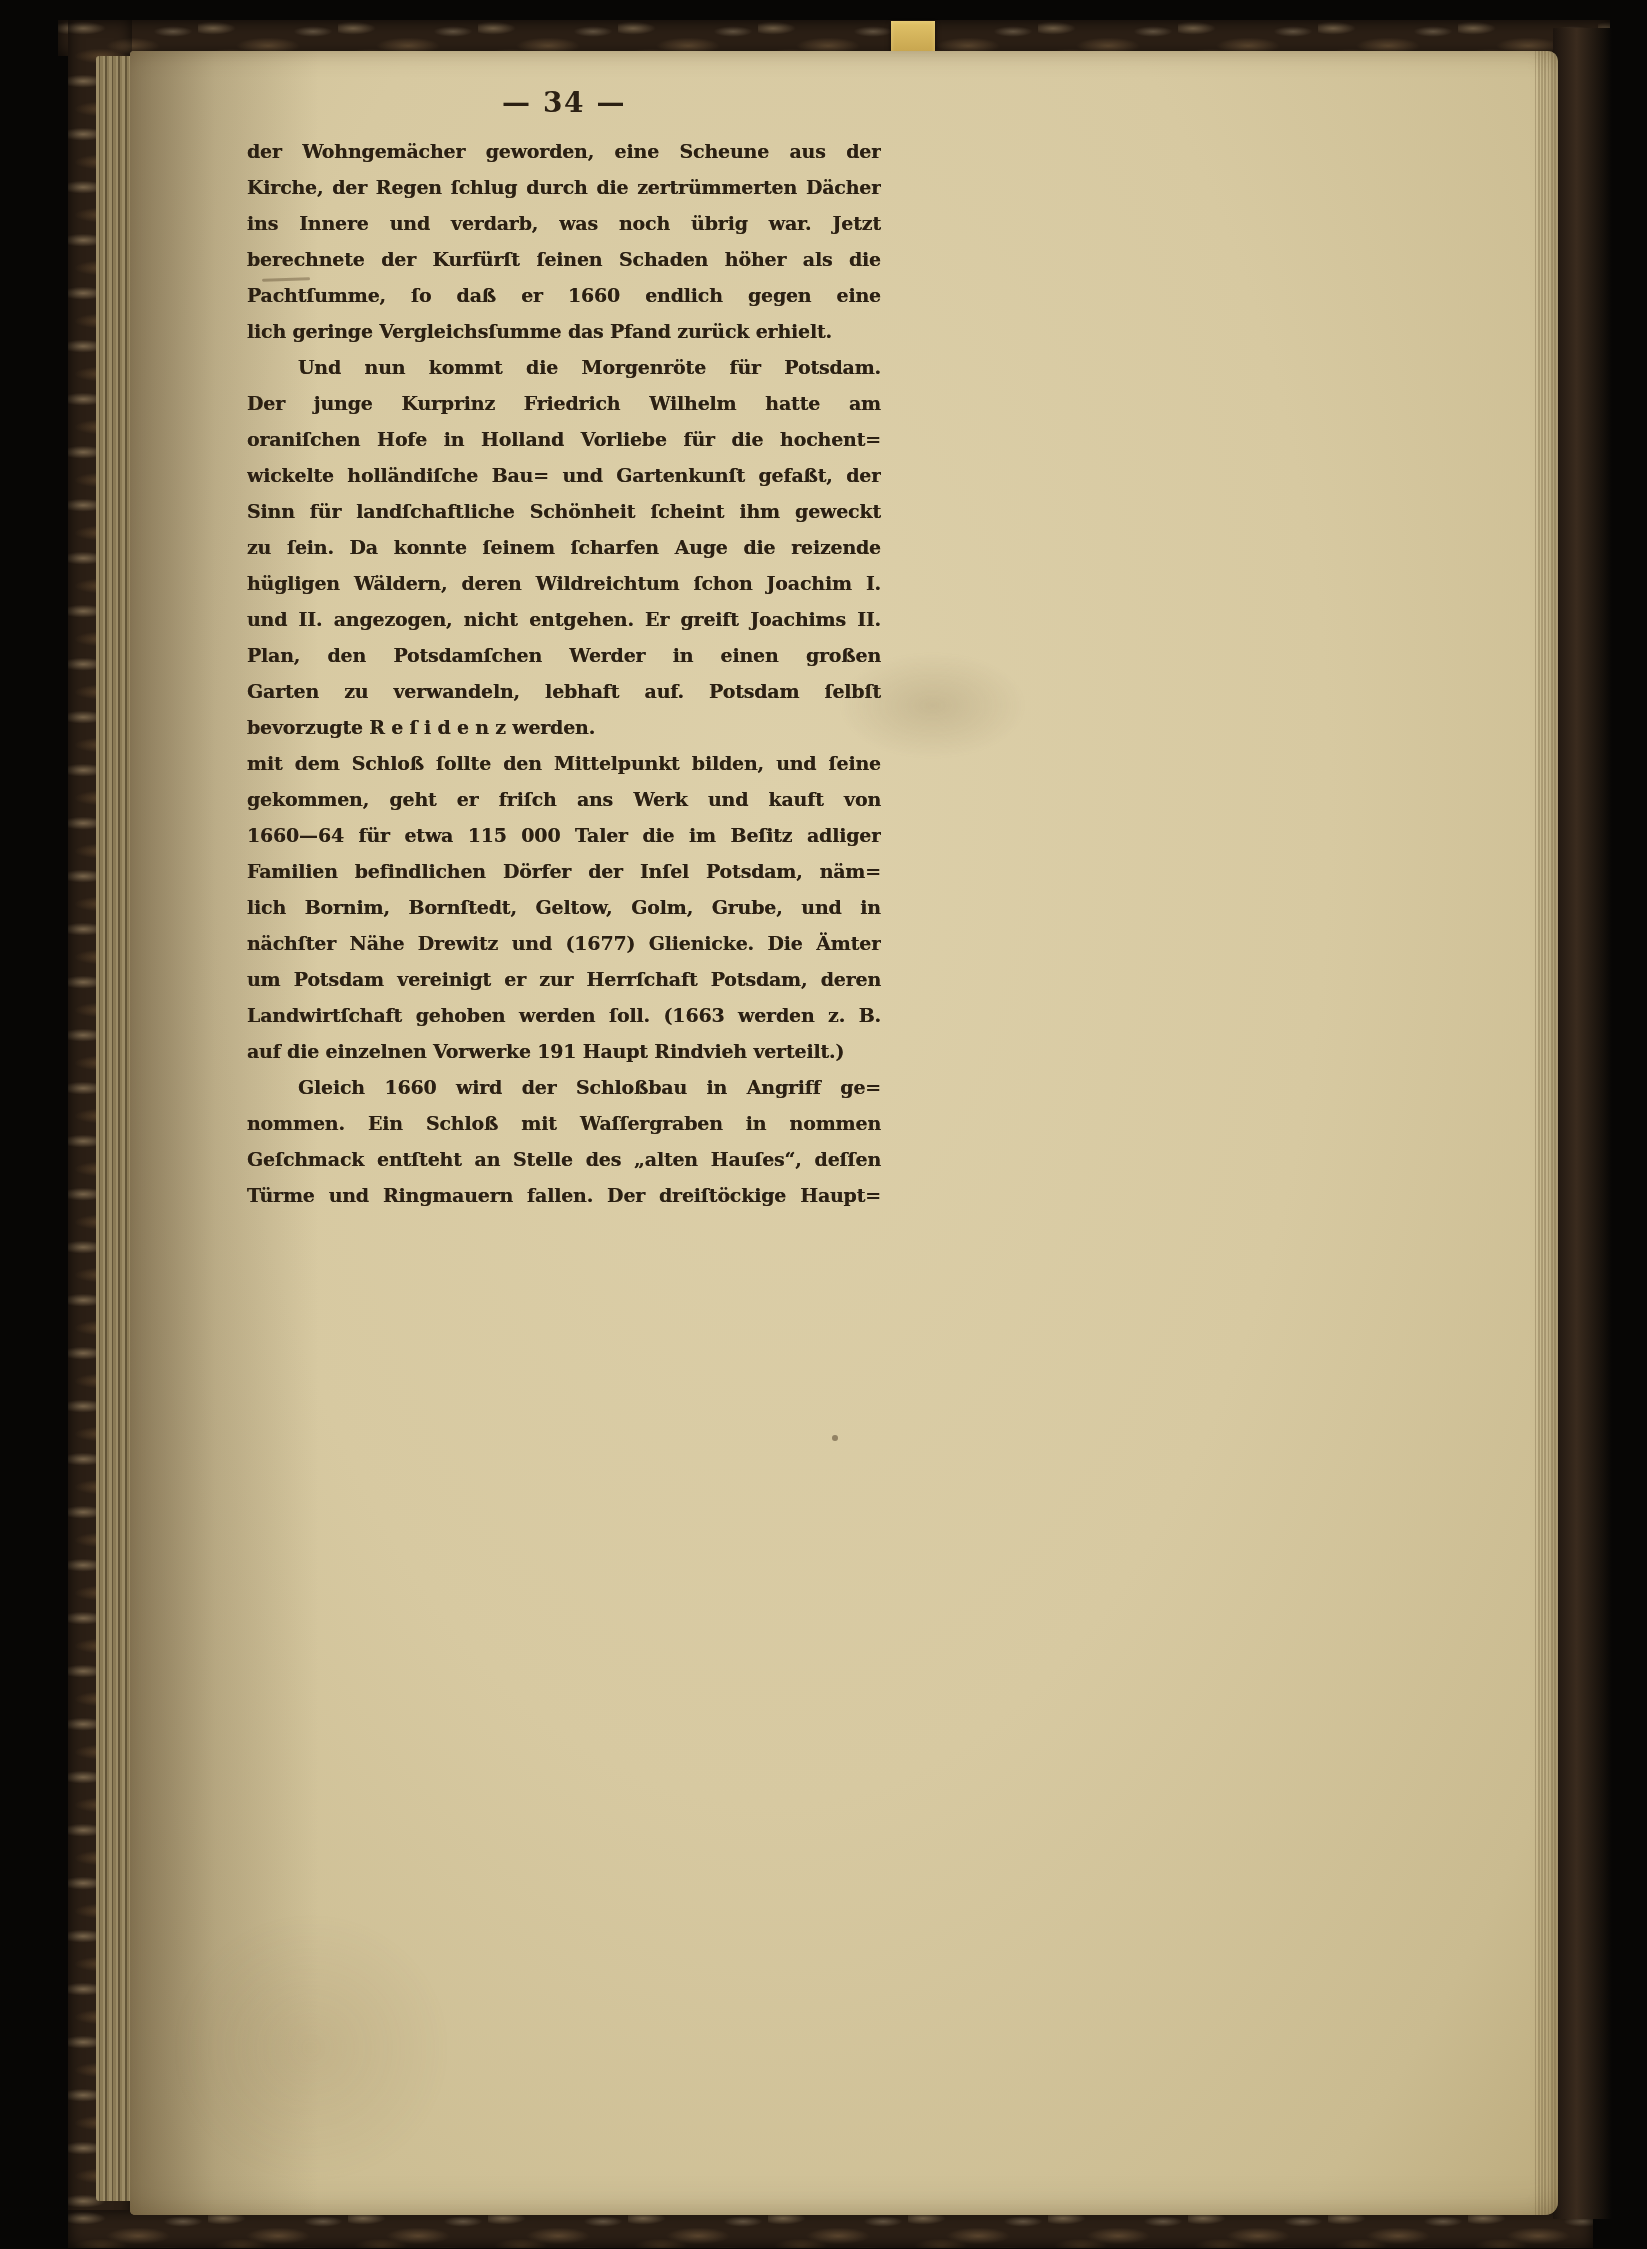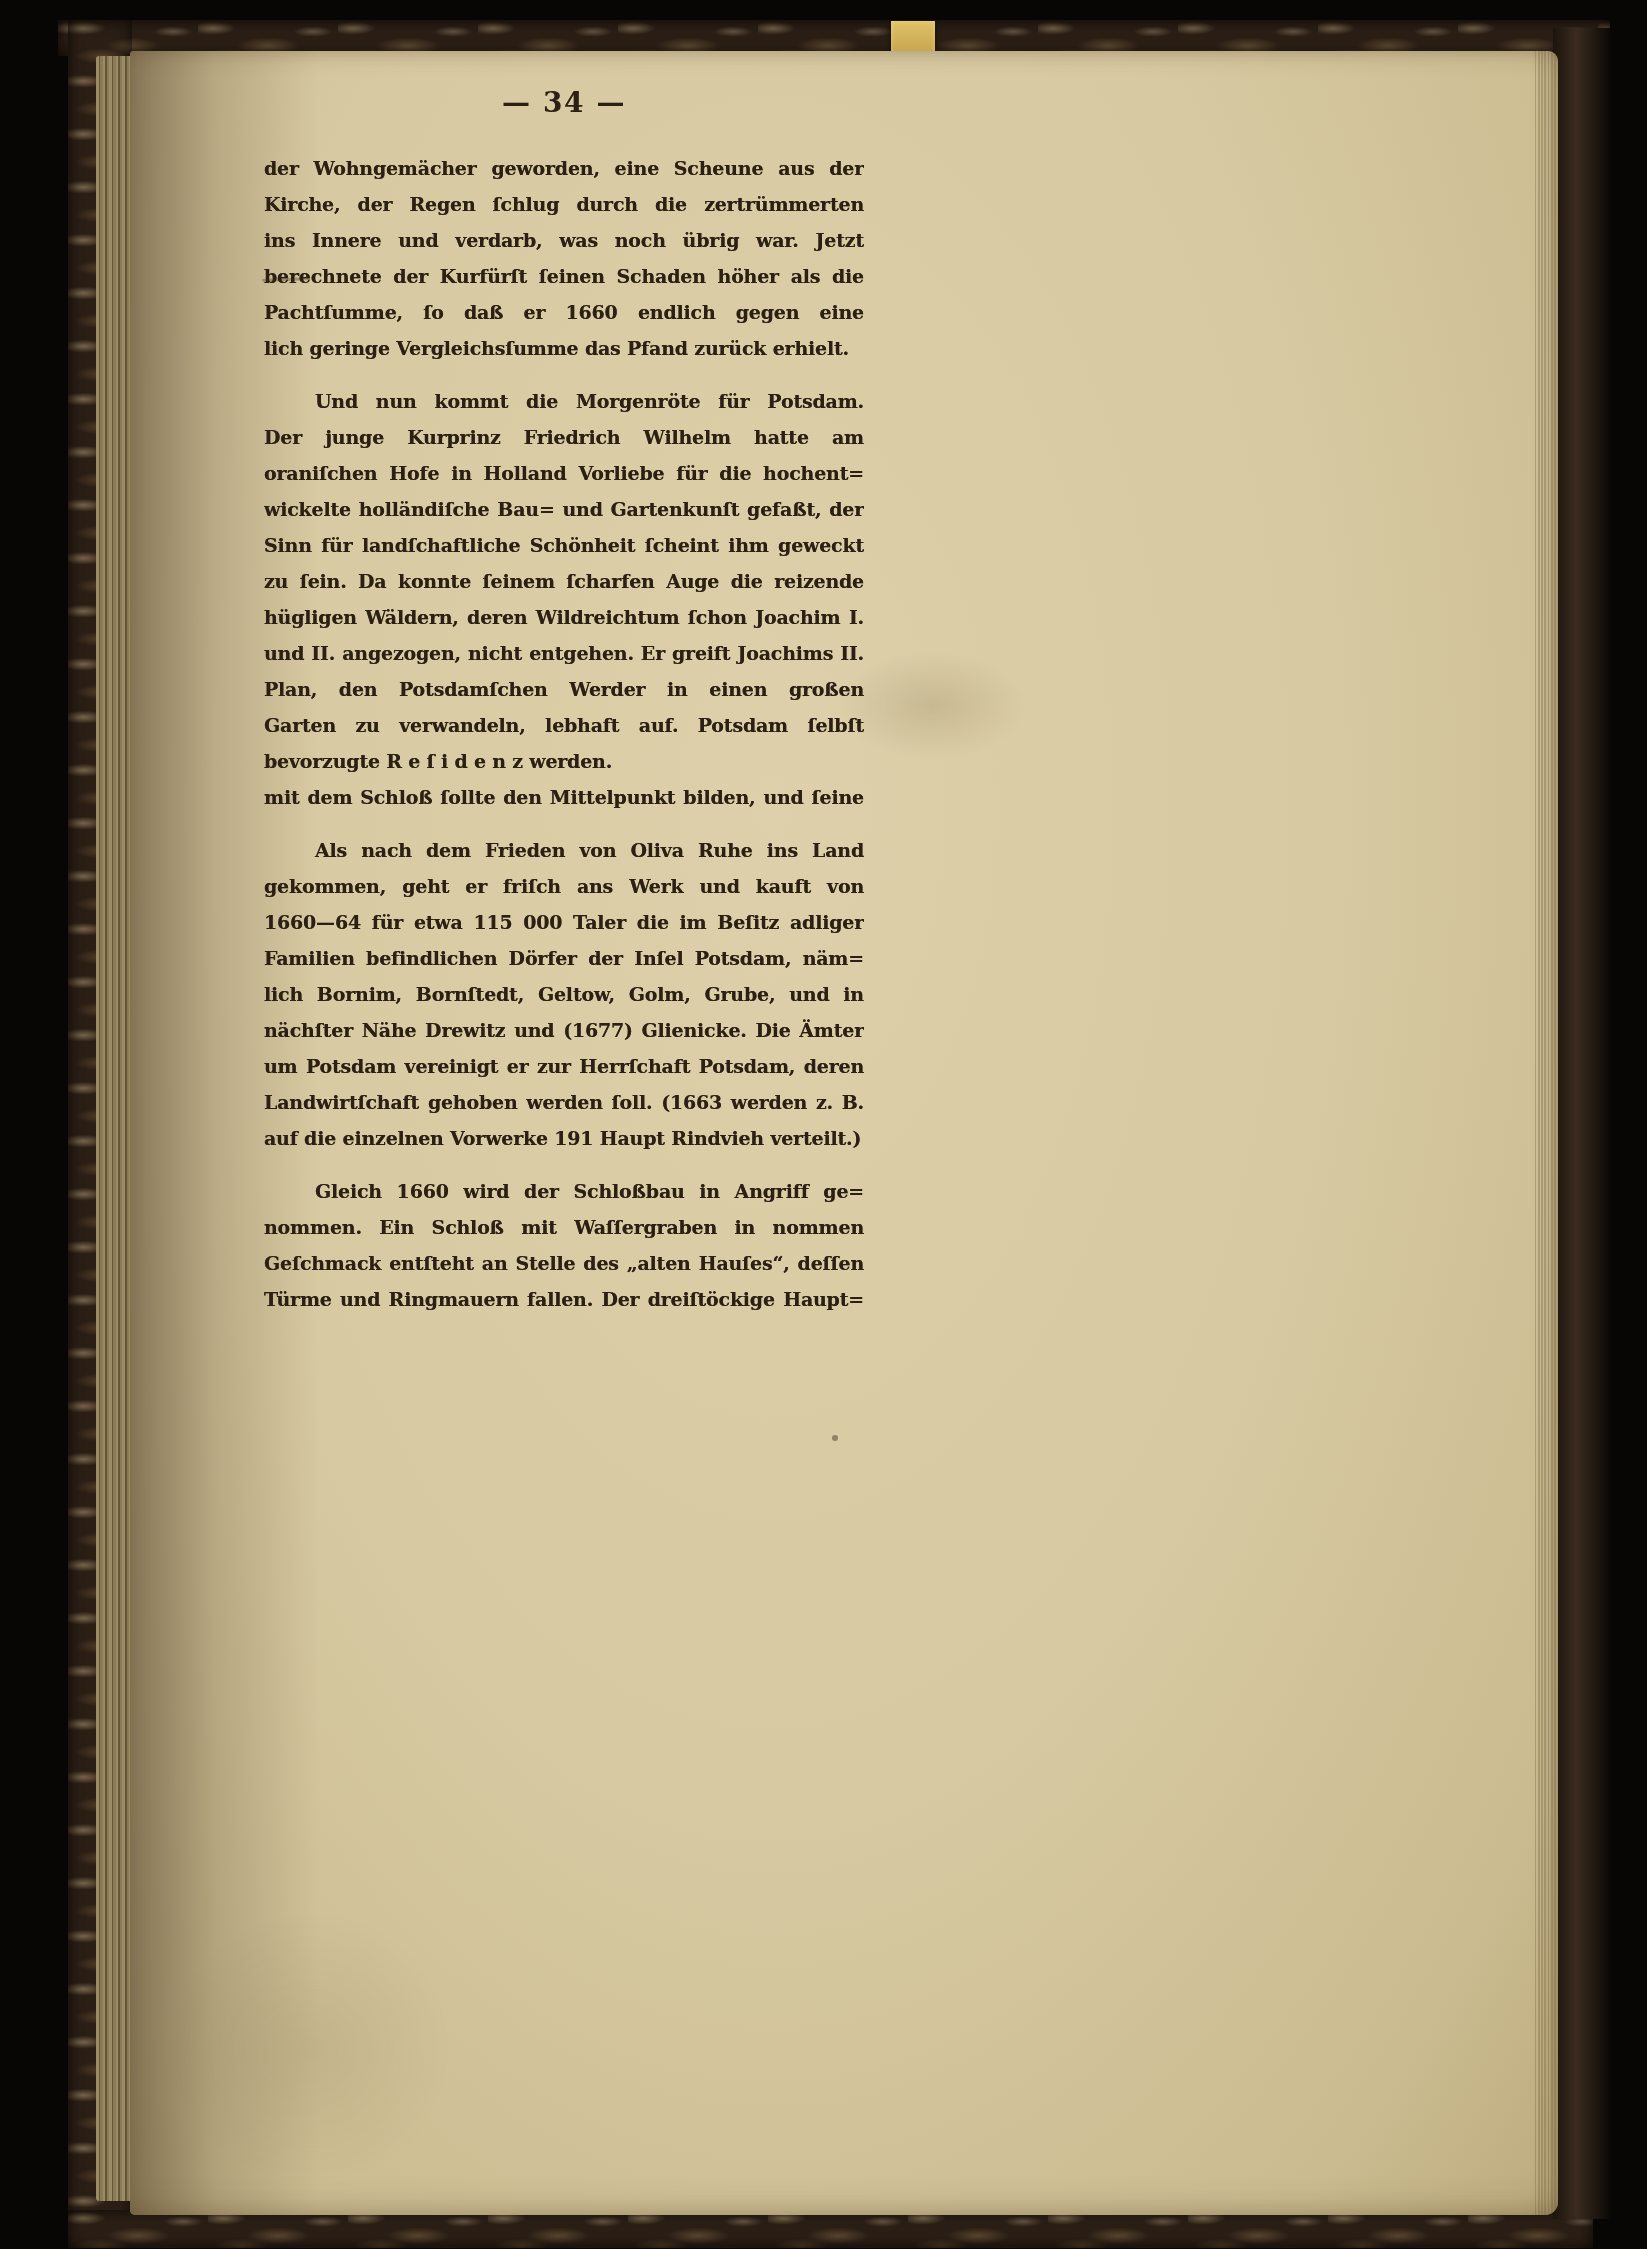--- a/index.html
+++ b/index.html
@@ -65,21 +65,21 @@
     position:absolute;left:117px;top:35px;width:634px;
     text-align:center;font-size:28px;font-weight:bold;letter-spacing:1.6px;
     color:var(--ink-color,#2b2013);
   }
   .text-block{
     position:absolute;left:117px;top:82px;width:634px;
     color:var(--ink-color,#2b2013);
     font-size:19px;font-weight:bold;line-height:36px;letter-spacing:-0.2px;
     text-shadow:0 0 0.5px rgba(43,32,19,.65);
   }
-  .para{margin:17px;}
+  .para{margin:0;}
   .line{
     text-align:justify;text-align-last:justify;
     height:36px;overflow:hidden;white-space:normal;
   }
   .line.indent{text-indent:51px;}
   .line.end{text-align-last:left;}
   
   .stain{position:absolute;pointer-events:none;}
   .stain-showthrough{
     left:708px;top:601px;width:189px;height:107px;
@@ -133,21 +133,20 @@
           <div class="line">Sinn für landſchaftliche Schönheit ſcheint ihm geweckt worden</div>
           <div class="line">zu ſein. Da konnte ſeinem ſcharfen Auge die reizende</div>
           <div class="line">hügligen Wäldern, deren Wildreichtum ſchon Joachim I.</div>
           <div class="line">und II. angezogen, nicht entgehen. Er greift Joachims II.</div>
           <div class="line">Plan, den Potsdamſchen Werder in einen großen</div>
           <div class="line">Garten zu verwandeln, lebhaft auf. Potsdam ſelbſt</div>
           <div class="line end">bevorzugte R e ſ i d e n z werden.</div>
           <div class="line">mit dem Schloß ſollte den Mittelpunkt bilden, und ſeine</div>
         </div>
         <div class="para">
-          <div class="line indent">Als nach dem Frieden von Oliva Ruhe ins Land</div>
           <div class="line">gekommen, geht er friſch ans Werk und kauft von</div>
           <div class="line">1660—64 für etwa 115 000 Taler die im Beſitz adliger</div>
           <div class="line">Familien befindlichen Dörfer der Inſel Potsdam, näm=</div>
           <div class="line">lich Bornim, Bornſtedt, Geltow, Golm, Grube, und in</div>
           <div class="line">nächſter Nähe Drewitz und (1677) Glienicke. Die Ämter</div>
           <div class="line">um Potsdam vereinigt er zur Herrſchaft Potsdam, deren</div>
           <div class="line">Landwirtſchaft gehoben werden ſoll. (1663 werden z. B.</div>
           <div class="line end">auf die einzelnen Vorwerke 191 Haupt Rindvieh verteilt.)</div>
         </div>
         <div class="para">

